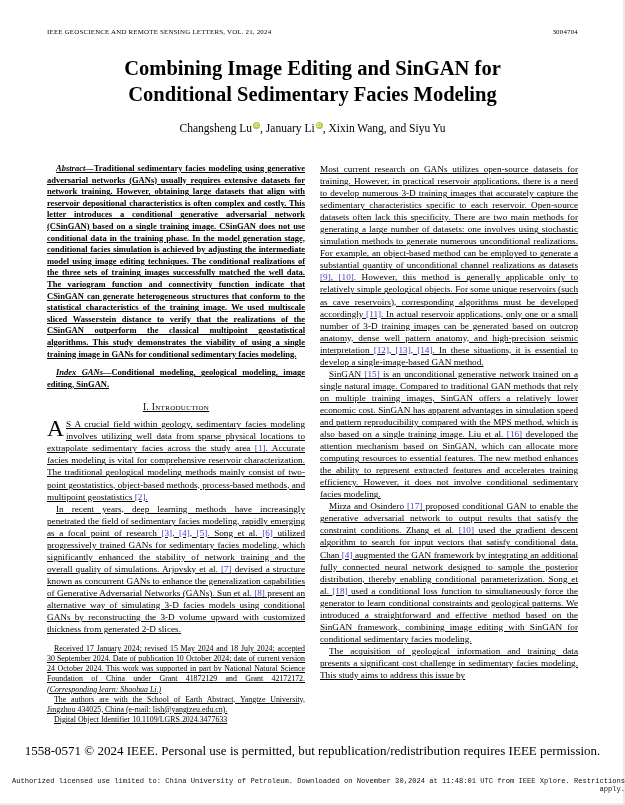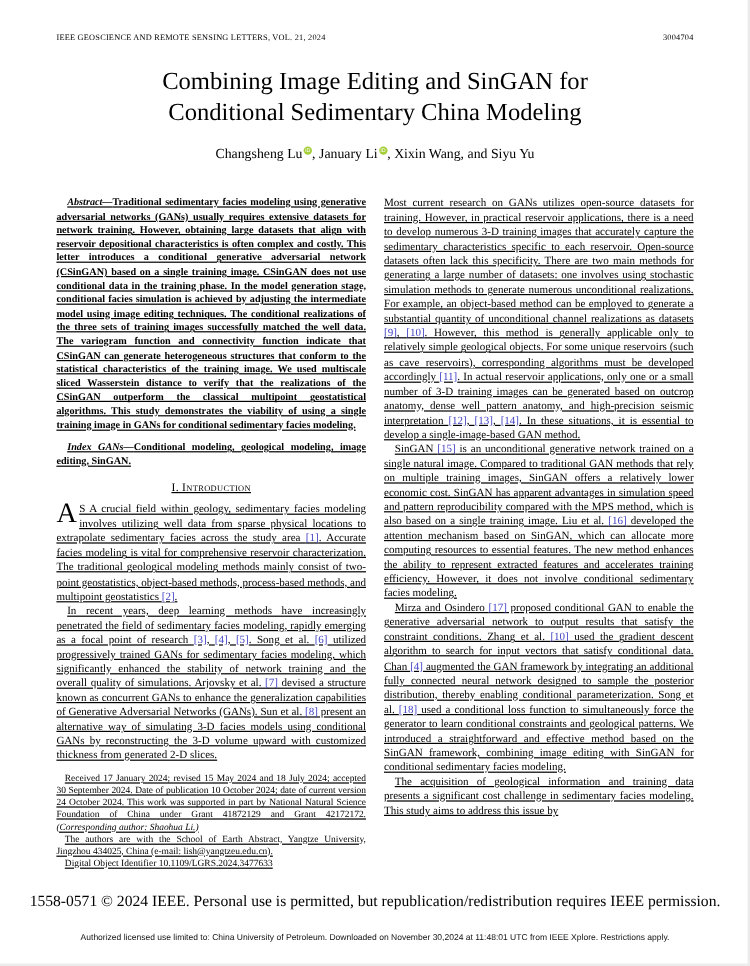--- a/index.html
+++ b/index.html
@@ -14,21 +14,21 @@
   }
   .runhead{
     position:absolute;top:28px;left:47px;right:47px;
     display:flex;justify-content:space-between;
     font-size:6.9px;letter-spacing:.2px;
   }
   .title{
     position:absolute;top:56px;left:0;right:0;
     text-align:center;
     font-size:20.5px;line-height:25.5px;
-    font-weight:400;margin:0;
+    font-weight:700;margin:0;
   }
   .authors{
     position:absolute;top:122px;left:0;right:0;
     text-align:center;font-size:11.5px;
   }
   .orcid{
     display:inline-block;width:7px;height:7px;border-radius:50%;
     background:var(--orcid,#a6ce39);
     color:#fff;font-size:4.5px;line-height:7px;text-align:center;
     vertical-align:super;margin-left:1px;
@@ -65,59 +65,59 @@
     margin-top:9px;
     font-size:7.9px;line-height:10.1px;
   }
   .footnote p{text-indent:7px;margin:0;}
   .footer{
     position:absolute;top:746px;left:0;right:0;
     text-align:center;font-size:13px;line-height:9.6px;
   }
   .authorization{
     position:absolute;top:777px;left:0;right:0;
-    text-align:center;
-    font-family:Liberation Sans, sans-serif;
+    text-align:right;
+    font-family:Liberation Mono, monospace;
     font-size:7.1px;color:#111;
   }
 </style>
 </head>
 <body>
 
 <div class="page">
 
   <div class="runhead">
     <span>IEEE GEOSCIENCE AND REMOTE SENSING LETTERS, VOL. 21, 2024</span>
     <span>3004704</span>
   </div>
 
   <h1 class="title">
     <span>Combining Image Editing and SinGAN for</span><br>
-    <span>Conditional Sedimentary China Modeling</span>
+    <span>Conditional Sedimentary Facies Modeling</span>
   </h1>
 
   <div class="authors">
     <span>Changsheng Lu</span><span class="orcid">iD</span><span>, January Li</span><span class="orcid">iD</span><span>, Xixin Wang, and Siyu Yu</span>
   </div>
 
   <div class="columns">
 
     <div class="col">
       <p class="abstract"><span class="lead-label">Abstract—</span><span>Traditional sedimentary facies modeling using generative adversarial networks (GANs) usually requires extensive datasets for network training. However, obtaining large datasets that align with reservoir depositional characteristics is often complex and costly. This letter introduces a conditional generative adversarial network (CSinGAN) based on a single training image. CSinGAN does not use conditional data in the training phase. In the model generation stage, conditional facies simulation is achieved by adjusting the intermediate model using image editing techniques. The conditional realizations of the three sets of training images successfully matched the well data. The variogram function and connectivity function indicate that CSinGAN can generate heterogeneous structures that conform to the statistical characteristics of the training image. We used multiscale sliced Wasserstein distance to verify that the realizations of the CSinGAN outperform the classical multipoint geostatistical algorithms. This study demonstrates the viability of using a single training image in GANs for conditional sedimentary facies modeling.</span></p>
 
       <p class="index-terms"><span class="lead-label">Index GANs—</span><span>Conditional modeling, geological modeling, image editing, SinGAN.</span></p>
 
       <p class="section-heading">I. Introduction</p>
 
       <p class="body-par first-par"><span class="dropcap">A</span><span>S A crucial field within geology, sedimentary facies modeling involves utilizing well data from sparse physical locations to extrapolate sedimentary facies across the study area <span class="seg-cite">[1]</span>. Accurate facies modeling is vital for comprehensive reservoir characterization. The traditional geological modeling methods mainly consist of two-point geostatistics, object-based methods, process-based methods, and multipoint geostatistics <span class="seg-cite">[2]</span>.</span></p>
 
       <p class="body-par">In recent years, deep learning methods have increasingly penetrated the field of sedimentary facies modeling, rapidly emerging as a focal point of research <span class="seg-cite">[3]</span>, <span class="seg-cite">[4]</span>, <span class="seg-cite">[5]</span>. Song et al. <span class="seg-cite">[6]</span> utilized progressively trained GANs for sedimentary facies modeling, which significantly enhanced the stability of network training and the overall quality of simulations. Arjovsky et al. <span class="seg-cite">[7]</span> devised a structure known as concurrent GANs to enhance the generalization capabilities of Generative Adversarial Networks (GANs). Sun et al. <span class="seg-cite">[8]</span> present an alternative way of simulating 3-D facies models using conditional GANs by reconstructing the 3-D volume upward with customized thickness from generated 2-D slices.</p>
 
       <div class="footnote">
-        <p>Received 17 January 2024; revised 15 May 2024 and 18 July 2024; accepted 30 September 2024. Date of publication 10 October 2024; date of current version 24 October 2024. This work was supported in part by National Natural Science Foundation of China under Grant 41872129 and Grant 42172172. <span class="seg-it">(Corresponding author: Shaohua Li.)</span></p>
+        <p>Received 17 January 2024; revised 15 May 2024 and 18 July 2024; accepted 30 September 2024. Date of publication 10 October 2024; date of current version 24 October 2024. This work was supported in part by National Natural Science Foundation of China under Grant 41872129 and Grant 42172172. <span class="seg-it">(Corresponding learn: Shaohua Li.)</span></p>
         <p>The authors are with the School of Earth Abstract, Yangtze University, Jingzhou 434025, China (e-mail: lish@yangtzeu.edu.cn).</p>
         <p>Digital Object Identifier 10.1109/LGRS.2024.3477633</p>
       </div>
     </div>
 
     <div class="col">
       <p class="body-par first-par">Most current research on GANs utilizes open-source datasets for training. However, in practical reservoir applications, there is a need to develop numerous 3-D training images that accurately capture the sedimentary characteristics specific to each reservoir. Open-source datasets often lack this specificity. There are two main methods for generating a large number of datasets: one involves using stochastic simulation methods to generate numerous unconditional realizations. For example, an object-based method can be employed to generate a substantial quantity of unconditional channel realizations as datasets <span class="seg-cite">[9]</span>, <span class="seg-cite">[10]</span>. However, this method is generally applicable only to relatively simple geological objects. For some unique reservoirs (such as cave reservoirs), corresponding algorithms must be developed accordingly <span class="seg-cite">[11]</span>. In actual reservoir applications, only one or a small number of 3-D training images can be generated based on outcrop anatomy, dense well pattern anatomy, and high-precision seismic interpretation <span class="seg-cite">[12]</span>, <span class="seg-cite">[13]</span>, <span class="seg-cite">[14]</span>. In these situations, it is essential to develop a single-image-based GAN method.</p>
       <p class="body-par">SinGAN <span class="seg-cite">[15]</span> is an unconditional generative network trained on a single natural image. Compared to traditional GAN methods that rely on multiple training images, SinGAN offers a relatively lower economic cost. SinGAN has apparent advantages in simulation speed and pattern reproducibility compared with the MPS method, which is also based on a single training image. Liu et al. <span class="seg-cite">[16]</span> developed the attention mechanism based on SinGAN, which can allocate more computing resources to essential features. The new method enhances the ability to represent extracted features and accelerates training efficiency. However, it does not involve conditional sedimentary facies modeling.</p>
       <p class="body-par">Mirza and Osindero <span class="seg-cite">[17]</span> proposed conditional GAN to enable the generative adversarial network to output results that satisfy the constraint conditions. Zhang et al. <span class="seg-cite">[10]</span> used the gradient descent algorithm to search for input vectors that satisfy conditional data. Chan <span class="seg-cite">[4]</span> augmented the GAN framework by integrating an additional fully connected neural network designed to sample the posterior distribution, thereby enabling conditional parameterization. Song et al. <span class="seg-cite">[18]</span> used a conditional loss function to simultaneously force the generator to learn conditional constraints and geological patterns. We introduced a straightforward and effective method based on the SinGAN framework, combining image editing with SinGAN for conditional sedimentary facies modeling.</p>
       <p class="body-par">The acquisition of geological information and training data presents a significant cost challenge in sedimentary facies modeling. This study aims to address this issue by</p>

